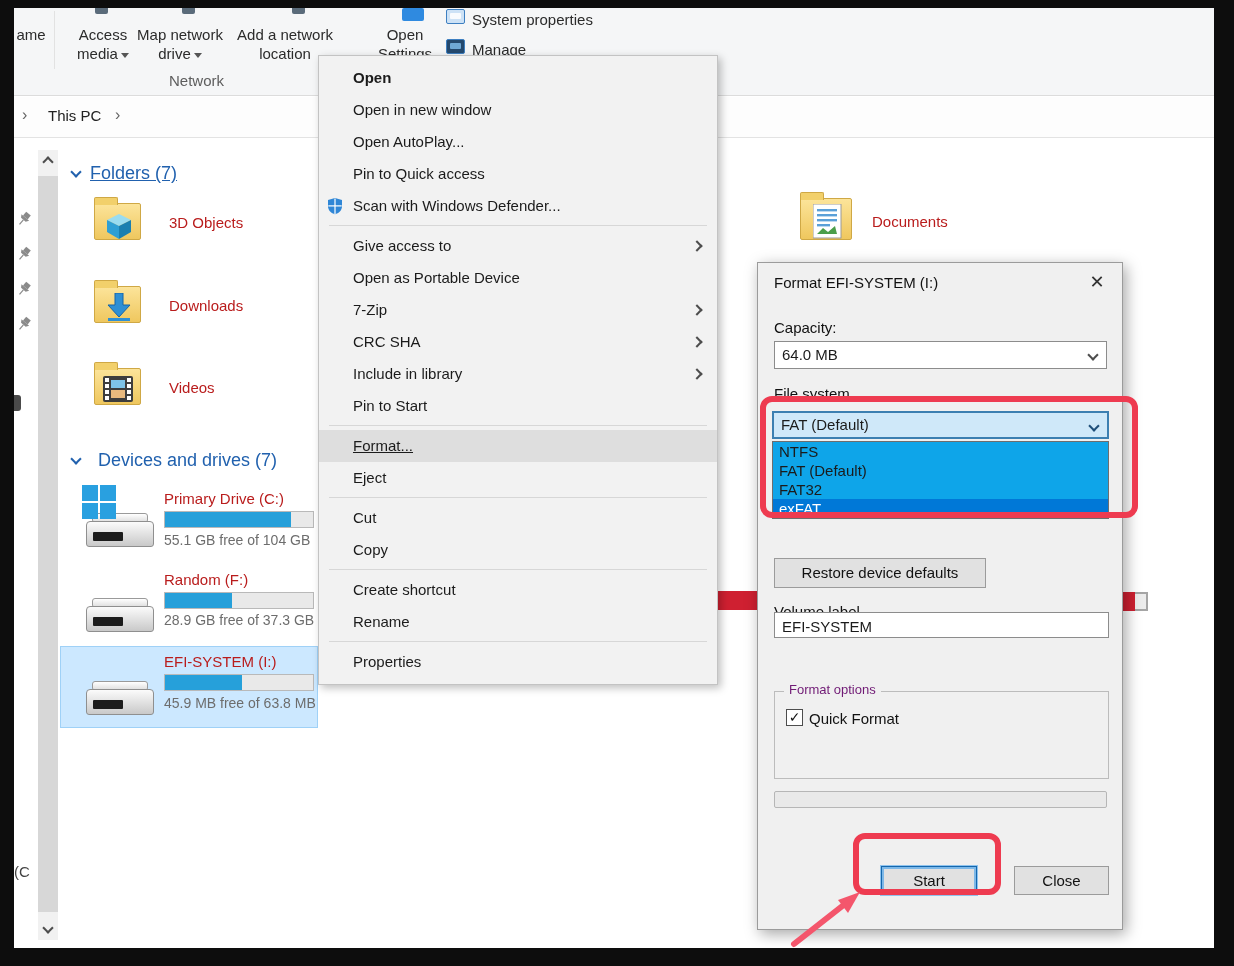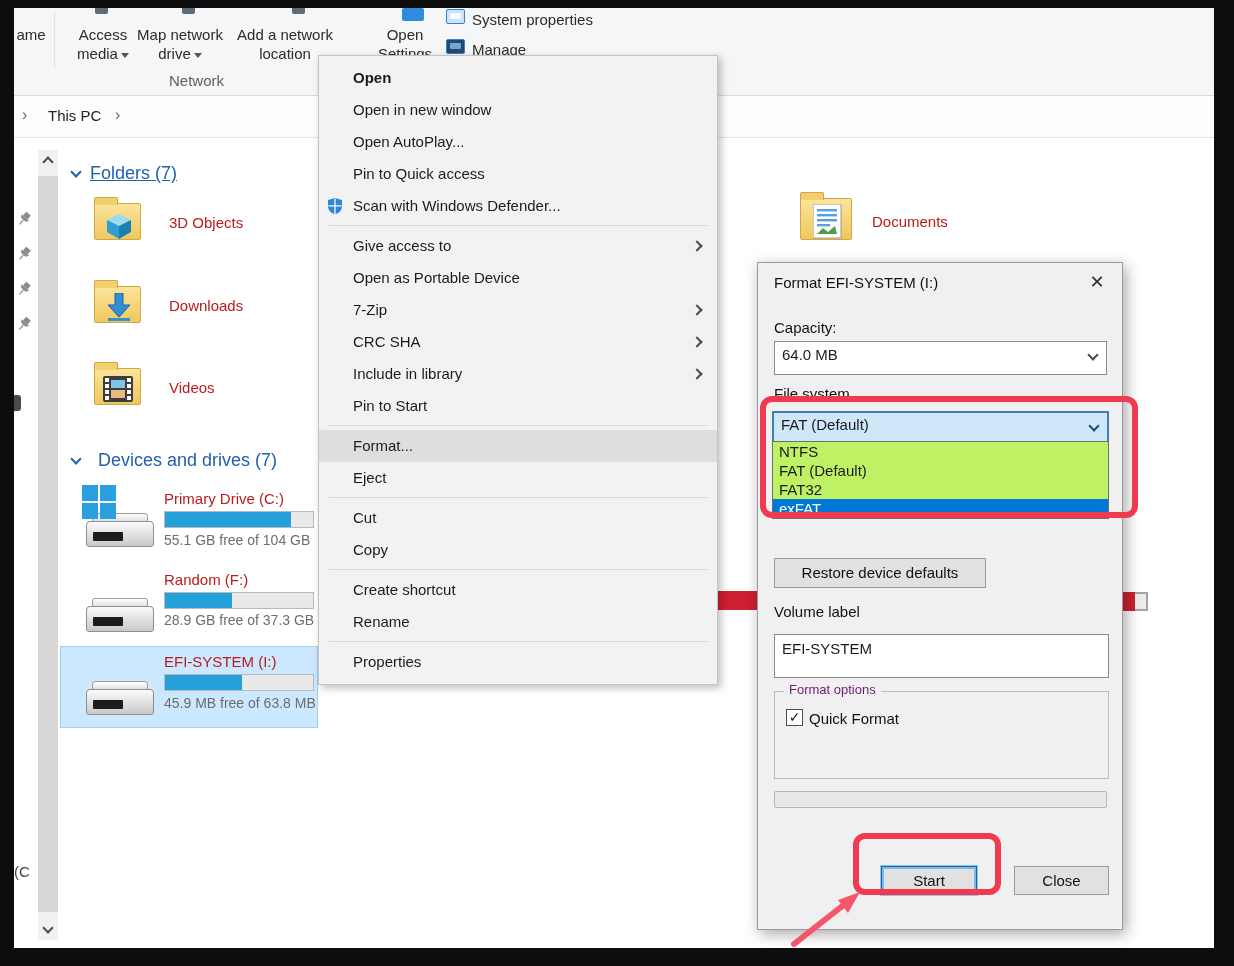--- a/index.html
+++ b/index.html
@@ -52,34 +52,34 @@
   .selected-row { position:absolute; background:#cce8ff; border:1px solid #9fd1f7; }
 
   
   .red-stub { position:absolute; background:#cf2031; }
   .gray-handle { position:absolute; background:#ececec; border:2px solid #a5a5a5; }
 
   
   .context-menu { position:absolute; left:304px; top:47px; width:400px; background:#f2f2f2; border:1px solid #c3c3c3; box-shadow:3px 3px 8px rgba(0,0,0,.25); padding:6px 0; z-index:30; }
   .menu-item { position:relative; height:32px; line-height:32px; padding-left:34px; font-size:15px; color:#1b1b1b; }
   .menu-item.bold { font-weight:bold; }
-  .menu-item.hl { background:#dedede; }
+  .menu-item.hl { background:#dedede;text-decoration:underline; }
   .menu-item .sub-arrow { position:absolute; right:16px; top:12px; }
   .menu-item .mi-icon { position:absolute; left:7px; top:7px; width:18px; height:18px; }
   .menu-sep { height:1px; background:#d7d7d7; margin:3px 10px 4px 10px; }
 
   
   .dialog { position:absolute; left:743px; top:254px; width:366px; height:668px; background:#f0f0f0; border:1px solid #9b9b9b; box-shadow:3px 4px 14px rgba(0,0,0,.35); z-index:40; font-size:15px; }
   .dlg-title { position:absolute; left:16px; top:11px; font-size:15px; color:#111; }
   .dlg-close { position:absolute; right:12px; top:6px; font-size:18px; color:#333; width:26px; height:26px; text-align:center; line-height:26px; }
   .dlg-label { position:absolute; font-size:15px; color:#111; }
-  .combo { position:absolute; height:34px; background:#ffffff; border:1px solid #8c8c8c; line-height:26px; padding-left:7px; }
+  .combo { position:absolute; height:28px; background:#ffffff; border:1px solid #8c8c8c; line-height:26px; padding-left:7px; }
   .combo .cbx-chev { position:absolute; right:9px; top:9px; }
   .combo.focused { background:#cfe8f9; border:2px solid #3c7fb1; line-height:24px; }
-  .dropdown { position:absolute; background:#bef264; border:1px solid #6e6e6e; z-index:41; }
+  .dropdown { position:absolute; background:#0ea5e9; border:1px solid #6e6e6e; z-index:41; }
   .dd-opt { height:19px; line-height:19px; padding-left:6px; font-size:15px; }
   .dd-opt.sel { background:#0078d7; color:#ffffff; }
   .win-btn { position:absolute; background:#e1e1e1; border:1px solid #9b9b9b; text-align:center; font-size:15px; color:#111;margin-top:12px; }
   .win-btn.focus { border:1px solid #1467ad; box-shadow:0 0 0 2px #7db8e8 inset, 0 0 0 1px #8fc3ee; }
   .text-input { position:absolute; background:#fff; border:1px solid #8c8c8c; line-height:28px; padding-left:7px; font-size:15px; }
   .groupbox { position:absolute; border:1px solid #bcbcbc; }
   .group-legend { position:absolute; background:#f0f0f0; padding:0 5px; font-size:13px; color:#701a75; }
   .checkbox { position:absolute; width:17px; height:17px; background:#fff; border:1px solid #4d4d4d; text-align:center; line-height:15px; font-size:14px; color:#111; }
   .progress { position:absolute; height:17px; background:#e9e9e9; border:1px solid #b6b6b6; border-radius:2px; }
 
@@ -320,21 +320,21 @@
     <div class="dropdown" style="left:14px; top:178px; width:337px;">
       <div class="dd-opt">NTFS</div>
       <div class="dd-opt">FAT (Default)</div>
       <div class="dd-opt">FAT32</div>
       <div class="dd-opt sel">exFAT</div>
     </div>
 
     <div class="win-btn" style="left:16px; top:283px; width:212px; height:30px; line-height:28px;">Restore device defaults</div>
 
     <div class="dlg-label" style="left:16px; top:340px;">Volume label</div>
-    <div class="text-input" style="left:16px; top:371px; width:335px; height:44px;">EFI-SYSTEM</div>
+    <div class="text-input" style="left:16px; top:349px; width:335px; height:26px;">EFI-SYSTEM</div>
 
     <div class="groupbox" style="left:16px; top:428px; width:335px; height:88px;"></div>
     <div class="group-legend" style="left:26px; top:419px;">Format options</div>
     <div class="checkbox" style="left:28px; top:446px;">✓</div>
     <div class="dlg-label" style="left:51px; top:447px;">Quick Format</div>
 
     <div class="progress" style="left:16px; top:528px; width:333px;"></div>
 
     <div class="win-btn focus" style="left:123px; top:591px; width:96px; height:29px; line-height:27px;">Start</div>
     <div class="win-btn" style="left:256px; top:591px; width:95px; height:29px; line-height:27px;">Close</div>

